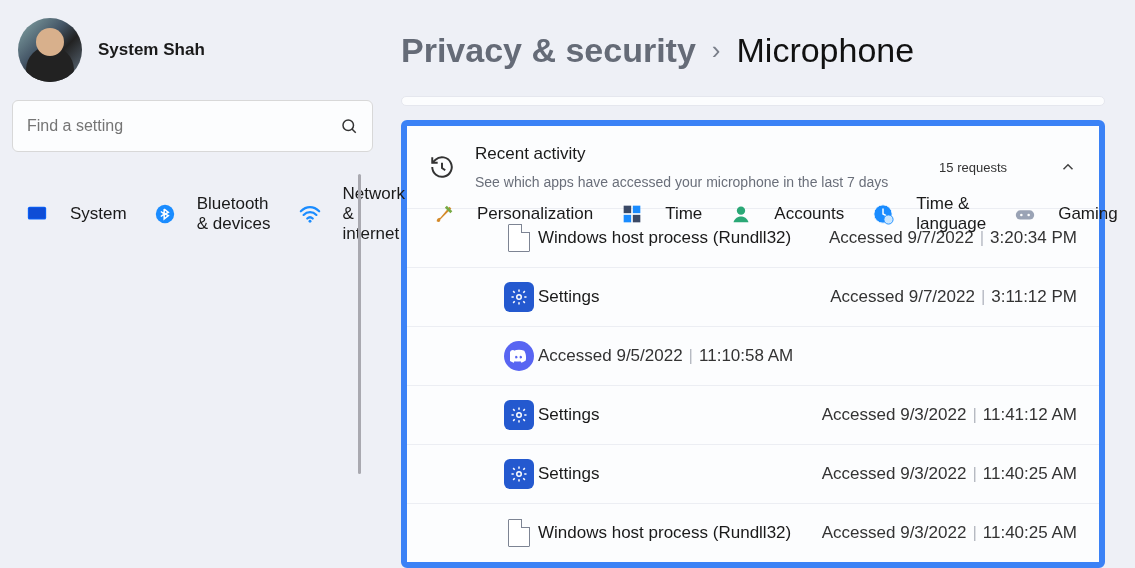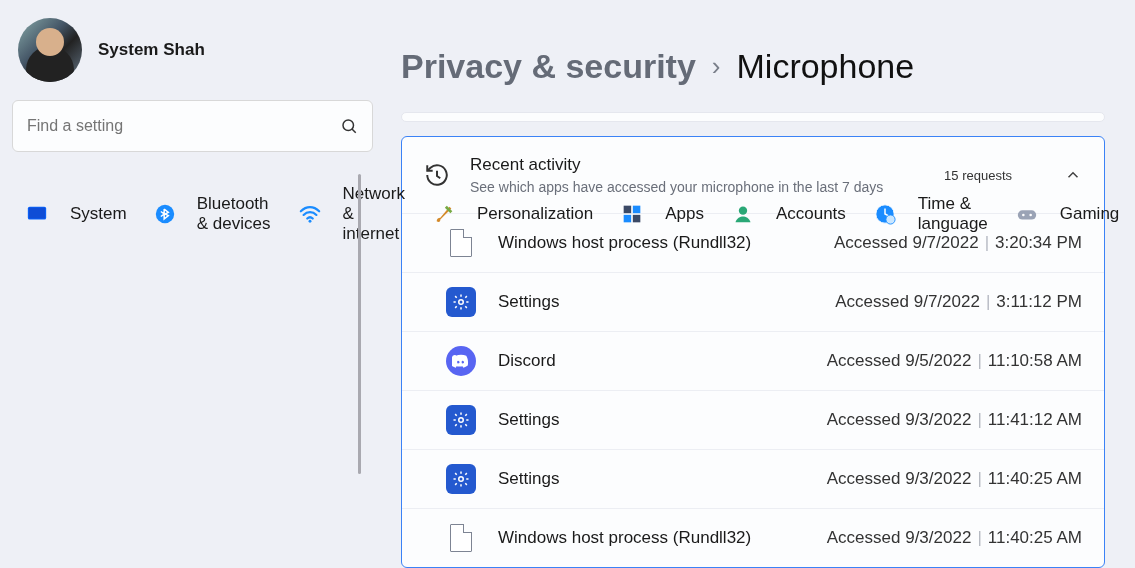--- a/index.html
+++ b/index.html
@@ -84,42 +84,42 @@
 }
 .breadcrumb{
   display:flex; align-items:center; gap:16px;
   padding: 14px 0 26px 0;
 }
 .bc-parent{ font-size:34px; font-weight:600; color:#656b77;}
 .bc-sep{ font-size:26px; color:#7a7f8a;}
 .bc-current{ font-size:34px; font-weight:400; color:#111;}
 .card{
   background:#fcfdfe;
-  border:1px solid #3b82f6;
+  border:6px solid #3b82f6;
   border-radius:6px;
   overflow:hidden;
 }
 .card-spacer{
   height:10px; background:#fcfdfe; border:1px solid #e5e7ee; border-radius:6px; margin-bottom:14px;
 }
 .card-header{
   display:flex; align-items:center;
   padding: 18px 22px;
   gap: 20px;
   border-bottom:1px solid #eceef3;
 }
 .card-header .ic-history{ width:26px; height:26px; color:#333;}
 .card-header-text{ flex:1; }
 .card-title{ font-size:17px; font-weight:500;}
-.card-sub{ font-size:14px; color:#6a6f7a; margin-top:4px;}
+.card-sub{ font-size:14px; color:#6a6f7a; margin-top:10px;}
 .card-summary{ font-size:13px; color:#333; margin-right:32px;}
 .row{
   display:flex; align-items:center;
-  padding: 14px 22px 14px 44px;
-  gap: 22px;
+  padding: 14px 22px 14px 97px;
+  gap: 4px;
   border-bottom:1px solid #eceef3;
 }
 .row:last-child{ border-bottom:none;}
 .app-icon{ width:30px; height:30px; display:flex; align-items:center; justify-content:center; border-radius:6px;}
 .app-name{ flex:1; font-size:17px; line-height:1.3;}
 .access-info{ font-size:17px; color:#333; white-space:nowrap;}
 .divider{ color:#b5b9c2; padding:0 6px;}
 .chev{ width:18px; height:18px; color:#555;}
 .icon-file{
   width:22px; height:28px; border:1.5px solid #7d8493; position:relative; background:#fff; border-radius:1px;
@@ -196,21 +196,21 @@
     </div>
     <div class="nav-item">
       <span class="ic">
           <svg viewBox="0 0 24 24" width="20" height="20">
             <rect x="2" y="2" width="9" height="9" fill="#3b4a66"></rect>
             <rect x="13" y="2" width="9" height="9" fill="#1a8cff"></rect>
             <rect x="2" y="13" width="9" height="9" fill="#1a8cff"></rect>
             <rect x="13" y="13" width="9" height="9" fill="#3b4a66"></rect>
           </svg>
         </span>
-      <span>Apps</span>
+      <span>Time</span>
     </div>
     <div class="nav-item">
       <span class="ic">
           <svg viewBox="0 0 24 24" width="20" height="20">
             <circle cx="12" cy="8" r="5" fill="#2aa876"></circle>
             <path d="M3 22c1-5 6-7 9-7s8 2 9 7" fill="#2aa876"></path>
           </svg>
         </span>
       <span>Accounts</span>
     </div>
@@ -285,21 +285,20 @@
           <div class="access-info">Accessed 9/7/2022<span class="divider">|</span>3:11:12 PM</div>
         </div>
         <div class="row">
           <div class="app-icon">
             <div class="icon-discord">
               <svg width="18" height="14" viewBox="0 0 24 18" fill="#fff">
                 <path d="M5 2c4-2 10-2 14 0 2 3 3 8 2 13-3 2-6 3-6 3l-1-2c-2 .5-6 .5-8 0l-1 2s-3-1-6-3c-1-5 0-10 2-13 2-1 4-1 4-1zM9 9a1.6 1.6 0 100 3 1.6 1.6 0 000-3zm6 0a1.6 1.6 0 100 3 1.6 1.6 0 000-3z"></path>
               </svg>
             </div>
           </div>
-          <div class="app-name">Discord</div>
           <div class="access-info">Accessed 9/5/2022<span class="divider">|</span>11:10:58 AM</div>
         </div>
         <div class="row">
           <div class="app-icon">
             <div class="icon-settings">
               <svg width="18" height="18" viewBox="0 0 24 24" fill="none" stroke="#fff" stroke-width="2">
                 <circle cx="12" cy="12" r="3"></circle>
                 <path d="M12 2v3M12 19v3M4.2 4.2l2.1 2.1M17.7 17.7l2.1 2.1M2 12h3M19 12h3M4.2 19.8l2.1-2.1M17.7 6.3l2.1-2.1"></path>
               </svg>
             </div>

